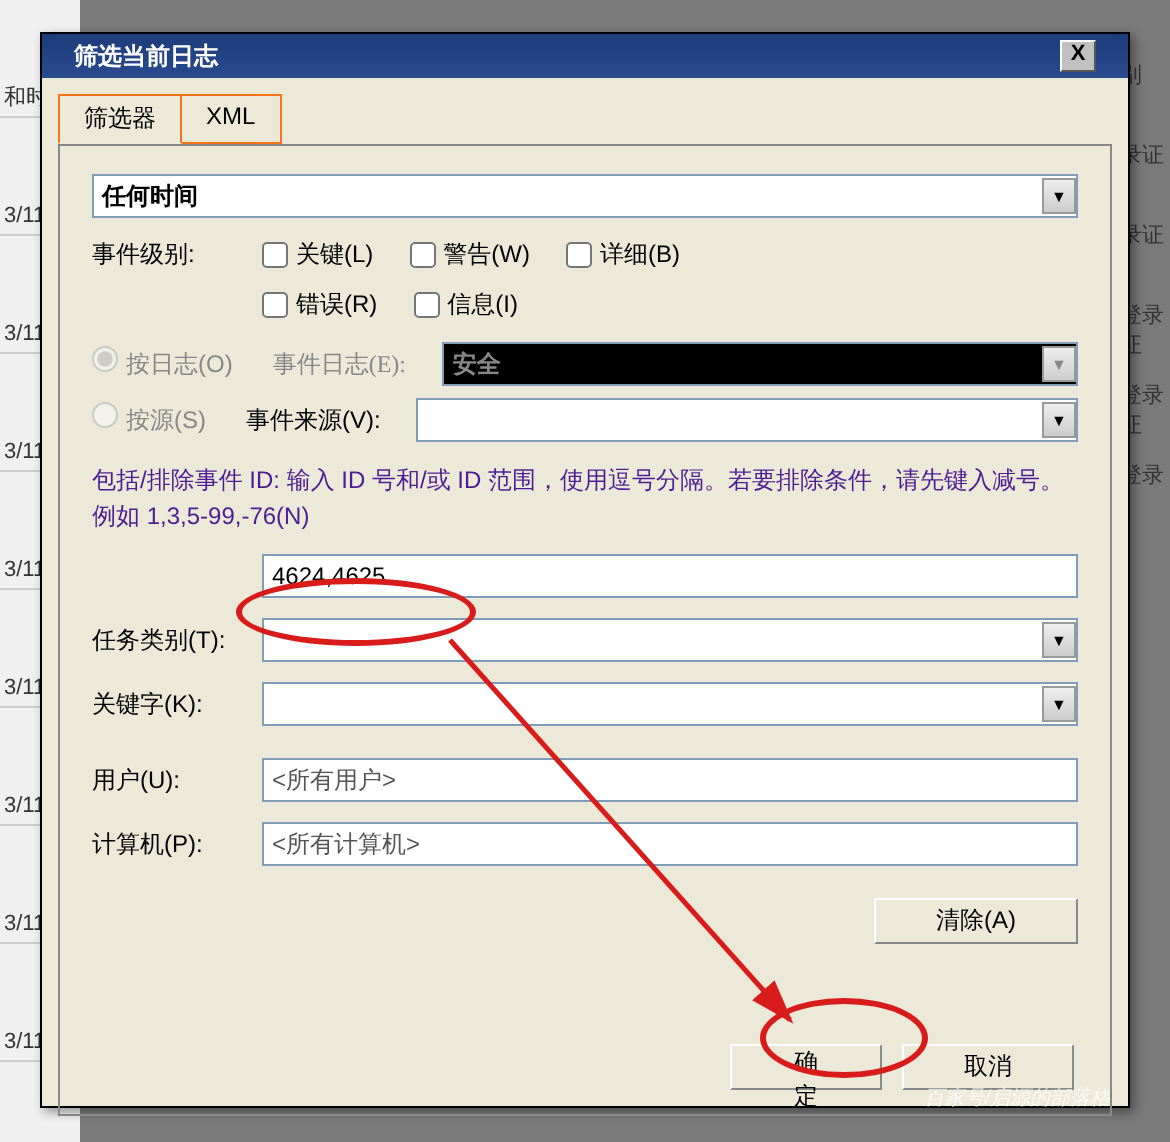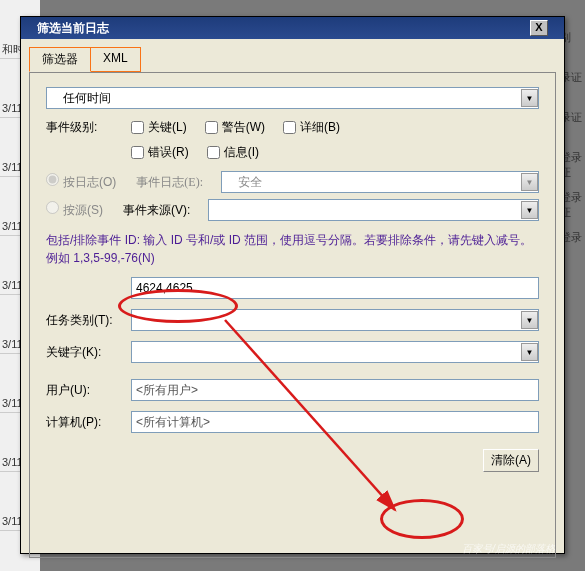--- a/index.html
+++ b/index.html
@@ -13,33 +13,33 @@
 .titlebar .title { font-weight: bold; font-size: 12px; }
 .close-btn { width: 18px; height: 16px; background: #c0c0c0; border: 1px solid #fff; border-right-color: #555; border-bottom-color: #555; font-family: Arial; font-size: 11px; font-weight: bold; line-height: 12px; text-align: center; cursor: pointer; color: #000; }
 .tabs { margin: 8px 8px 0 8px; display: flex; }
 .tab { padding: 3px 12px; border: 1px solid #f97316; background: #ece9d8; font-size: 12px; cursor: pointer; }
 .tab.active { border-bottom: 1px solid #ece9d8; position: relative; z-index: 2; }
 .tab + .tab { margin-left: -1px; }
 .panel { margin: 0 8px 8px 8px; border: 1px solid #888; padding: 14px 16px; height: 486px; position: relative; }
 .row { display: flex; align-items: center; margin-bottom: 10px; }
 .label { width: 85px; font-size: 12px; color: #000; }
 .label.disabled { color: #888; font-family: Liberation Serif, serif; }
-.select { flex: 1; height: 22px; border: 1px solid #7f9db9; background: #fff; display: flex; justify-content: space-between; align-items: center; padding-left: 16px; }
-.select.disabled { background: #ffffff; color: #888; }
+.select { flex: 1; height: 22px; border: 1px solid #7f9db9; background: #fff; display: flex; justify-content: space-between; align-items: center; padding-left: 4px; font-weight: bold; }
+.select.disabled { background: #000000; color: #888; }
 .dropdown-btn { width: 17px; height: 18px; background: linear-gradient(#eee,#ccc); border: 1px solid #999; display: flex; align-items: center; justify-content: center; font-size: 8px; }
 .checks { display: flex; flex-wrap: wrap; gap: 4px 18px; flex: 1; }
 .check { display: flex; align-items: center; gap: 4px; font-size: 12px; }
 .check input { width: 13px; height: 13px; }
 .radio-row { margin: 6px 0; }
 .radio-row label { color: #888; font-size: 12px; }
 .radio-row input { margin-right: 4px; }
 .instr { font-size: 12px; line-height: 18px; margin: 10px 0; color: #4c1d95; }
 .input-text { flex: 1; height: 22px; border: 1px solid #7f9db9; padding: 2px 4px; font-size: 12px; background: #fff; }
 .input-text.ph { color: #555; }
-.btn { height: 23px; padding: 0 7px; background: #ece9d8; border: 1px solid #888; border-top-color: #fff; border-left-color: #fff; font-size: 12px; cursor: pointer; }
+.btn { height: 23px; padding: 0 30px; background: #ece9d8; border: 1px solid #888; border-top-color: #fff; border-left-color: #fff; font-size: 12px; cursor: pointer; }
 .bottom-btns { position: absolute; right: 18px; bottom: 12px; display: flex; gap: 10px; }
 .clear-btn-row { display: flex; justify-content: flex-end; margin-top: 16px; }
 .annot { position: absolute; pointer-events: none; }
 .oval1 { position: absolute; left: 118px; top: 289px; width: 120px; height: 34px; border: 3px solid #d81b1b; border-radius: 50%; pointer-events: none; }
 .oval2 { position: absolute; left: 380px; top: 499px; width: 84px; height: 40px; border: 3px solid #d81b1b; border-radius: 50%; pointer-events: none; }
 .watermark { position: absolute; right: 30px; bottom: 15px; color: rgba(255,255,255,0.7); font-size: 10px; pointer-events: none; font-style: italic; }
 svg.arrow { position: absolute; left: 0; top: 0; pointer-events: none; }
 </style>
 </head>
 <body>
@@ -168,20 +168,24 @@
 
     <div class="row">
       <div class="label">计算机(P):</div>
       <input class="input-text ph" value="&lt;所有计算机&gt;" style="">
     </div>
 
     <div class="clear-btn-row">
       <button class="btn">清除(A)</button>
     </div>
 
+    <div class="bottom-btns">
+      <button class="btn" style="width:76px">确定</button>
+      <button class="btn">取消</button>
+    </div>
 
   </div>
 </div>
 
 <div class="oval1 annot"></div>
 <div class="oval2 annot"></div>
 <svg class="arrow" width="585" height="571">
   <defs>
       <marker id="ah" markerWidth="10" markerHeight="10" refX="8" refY="3" orient="auto">
         <path d="M0,0 L0,6 L9,3 z" fill="#d81b1b"></path>

